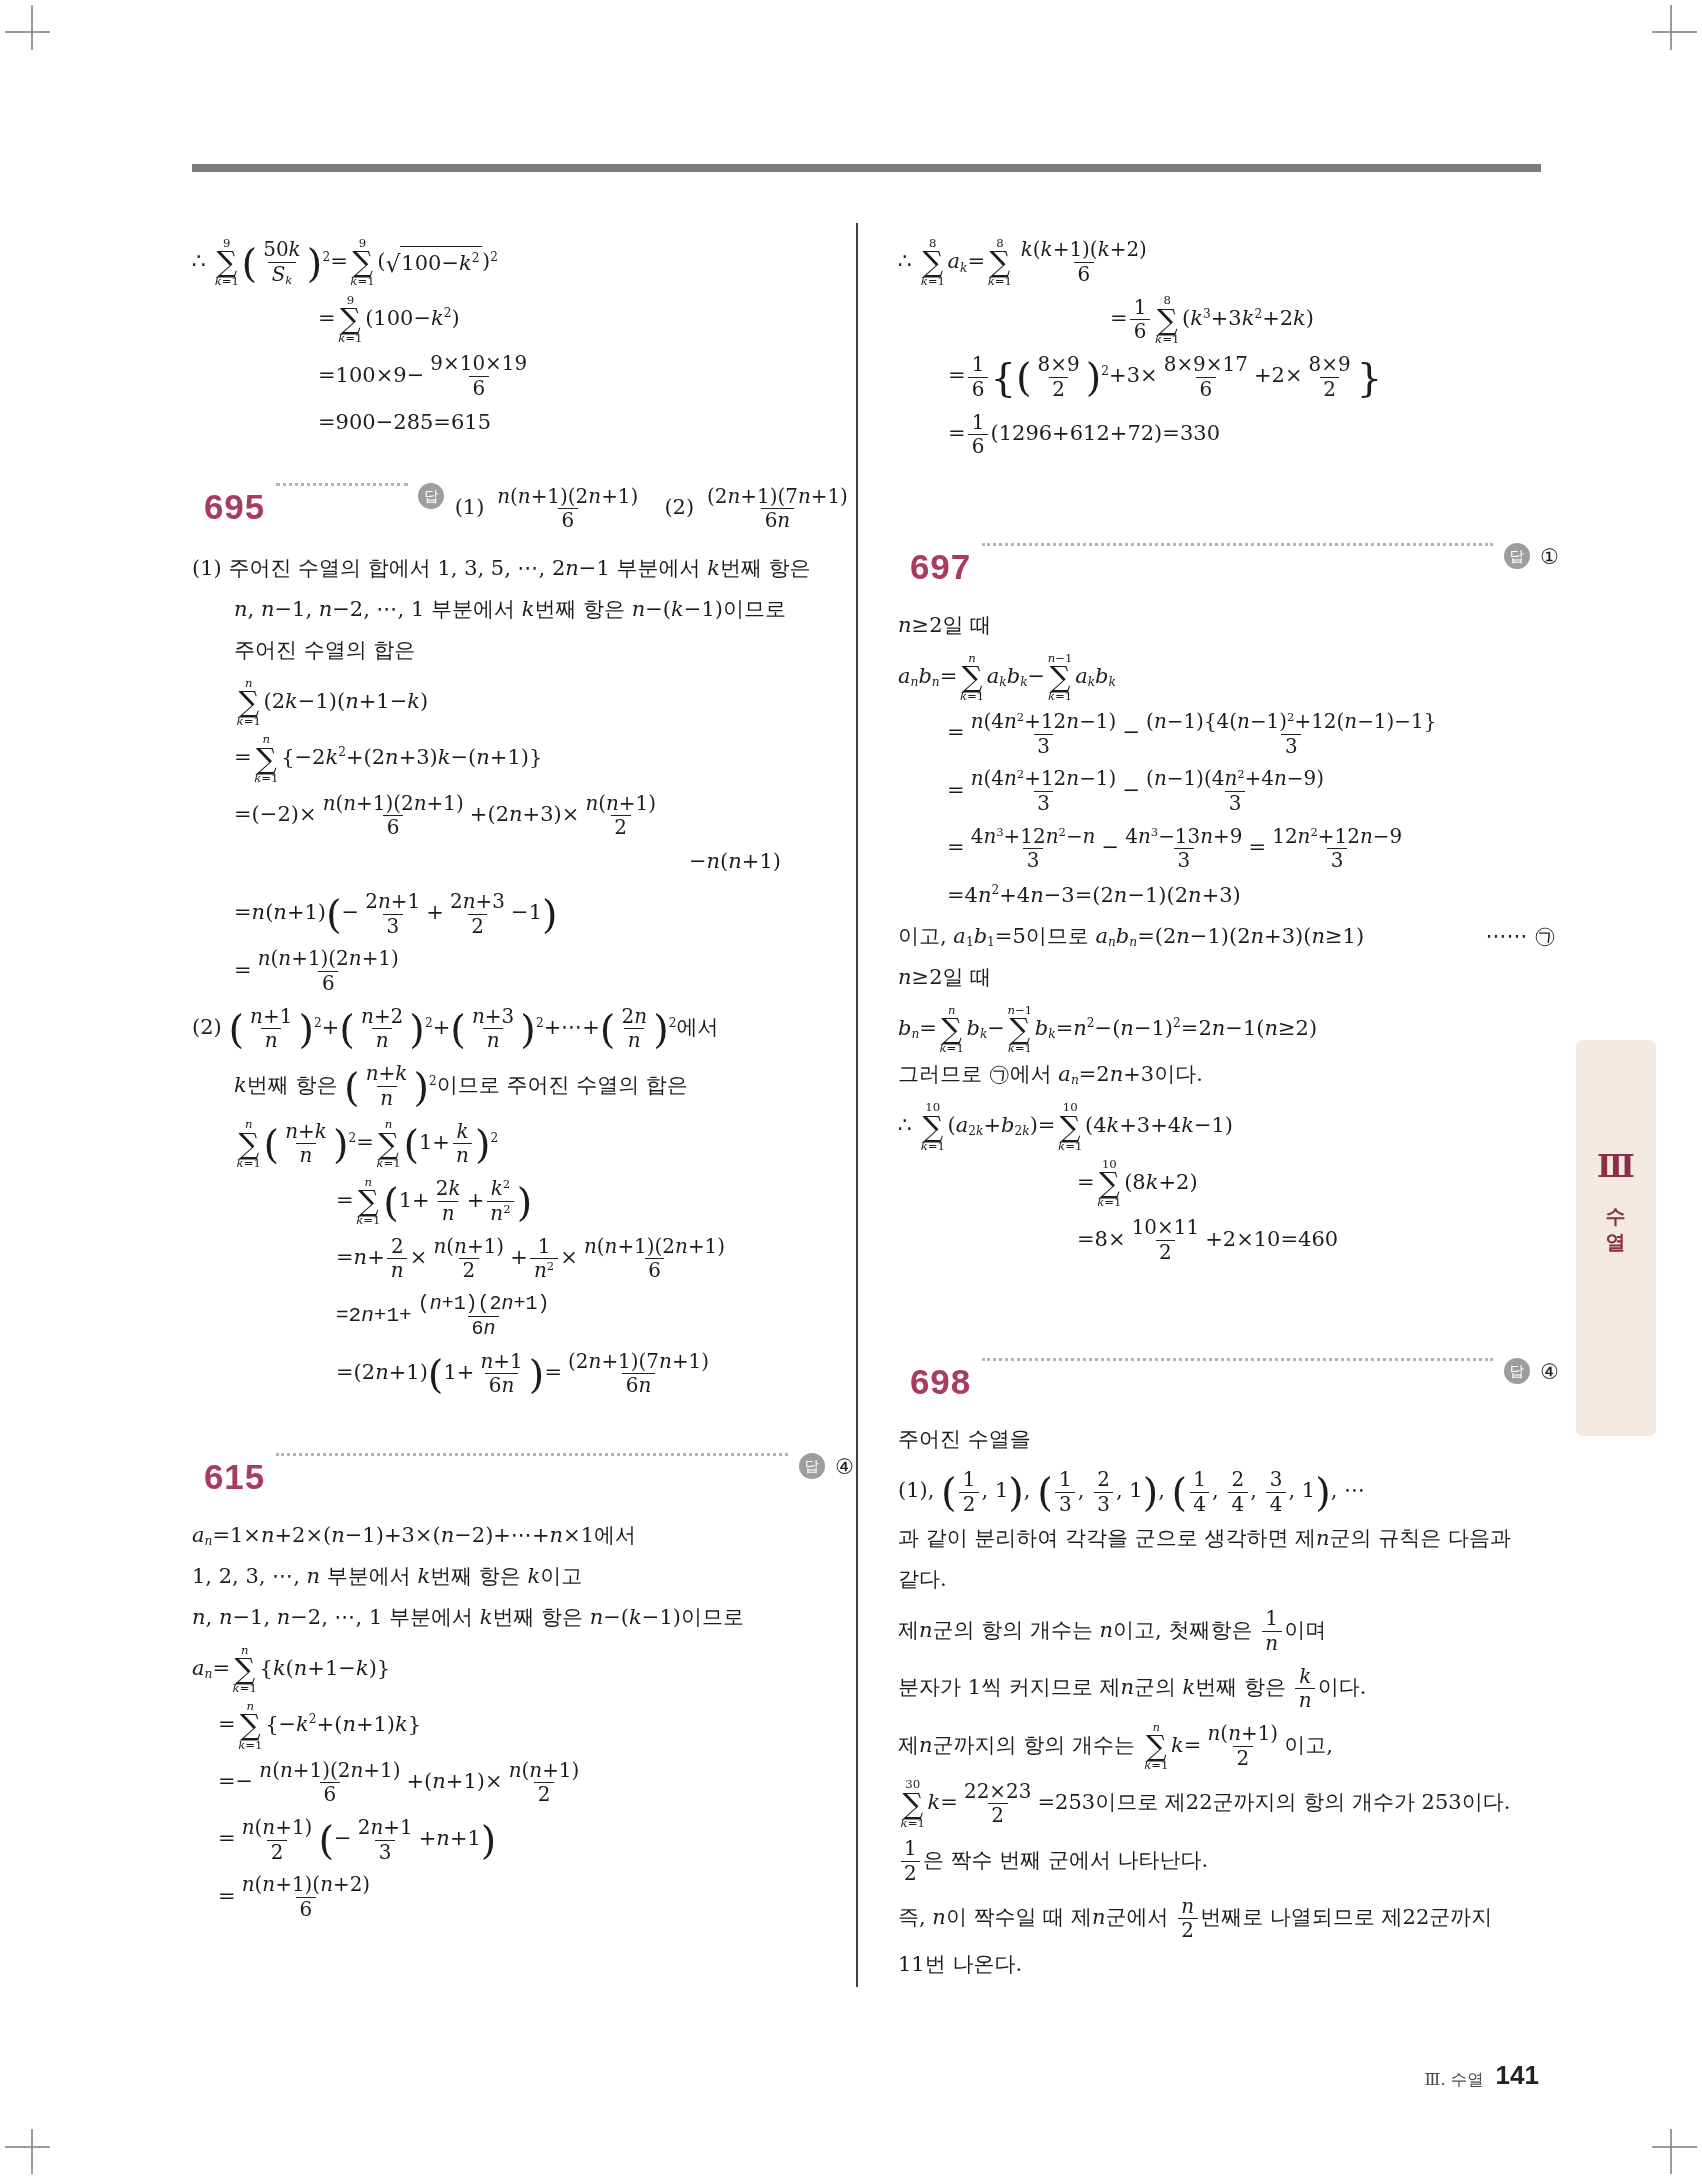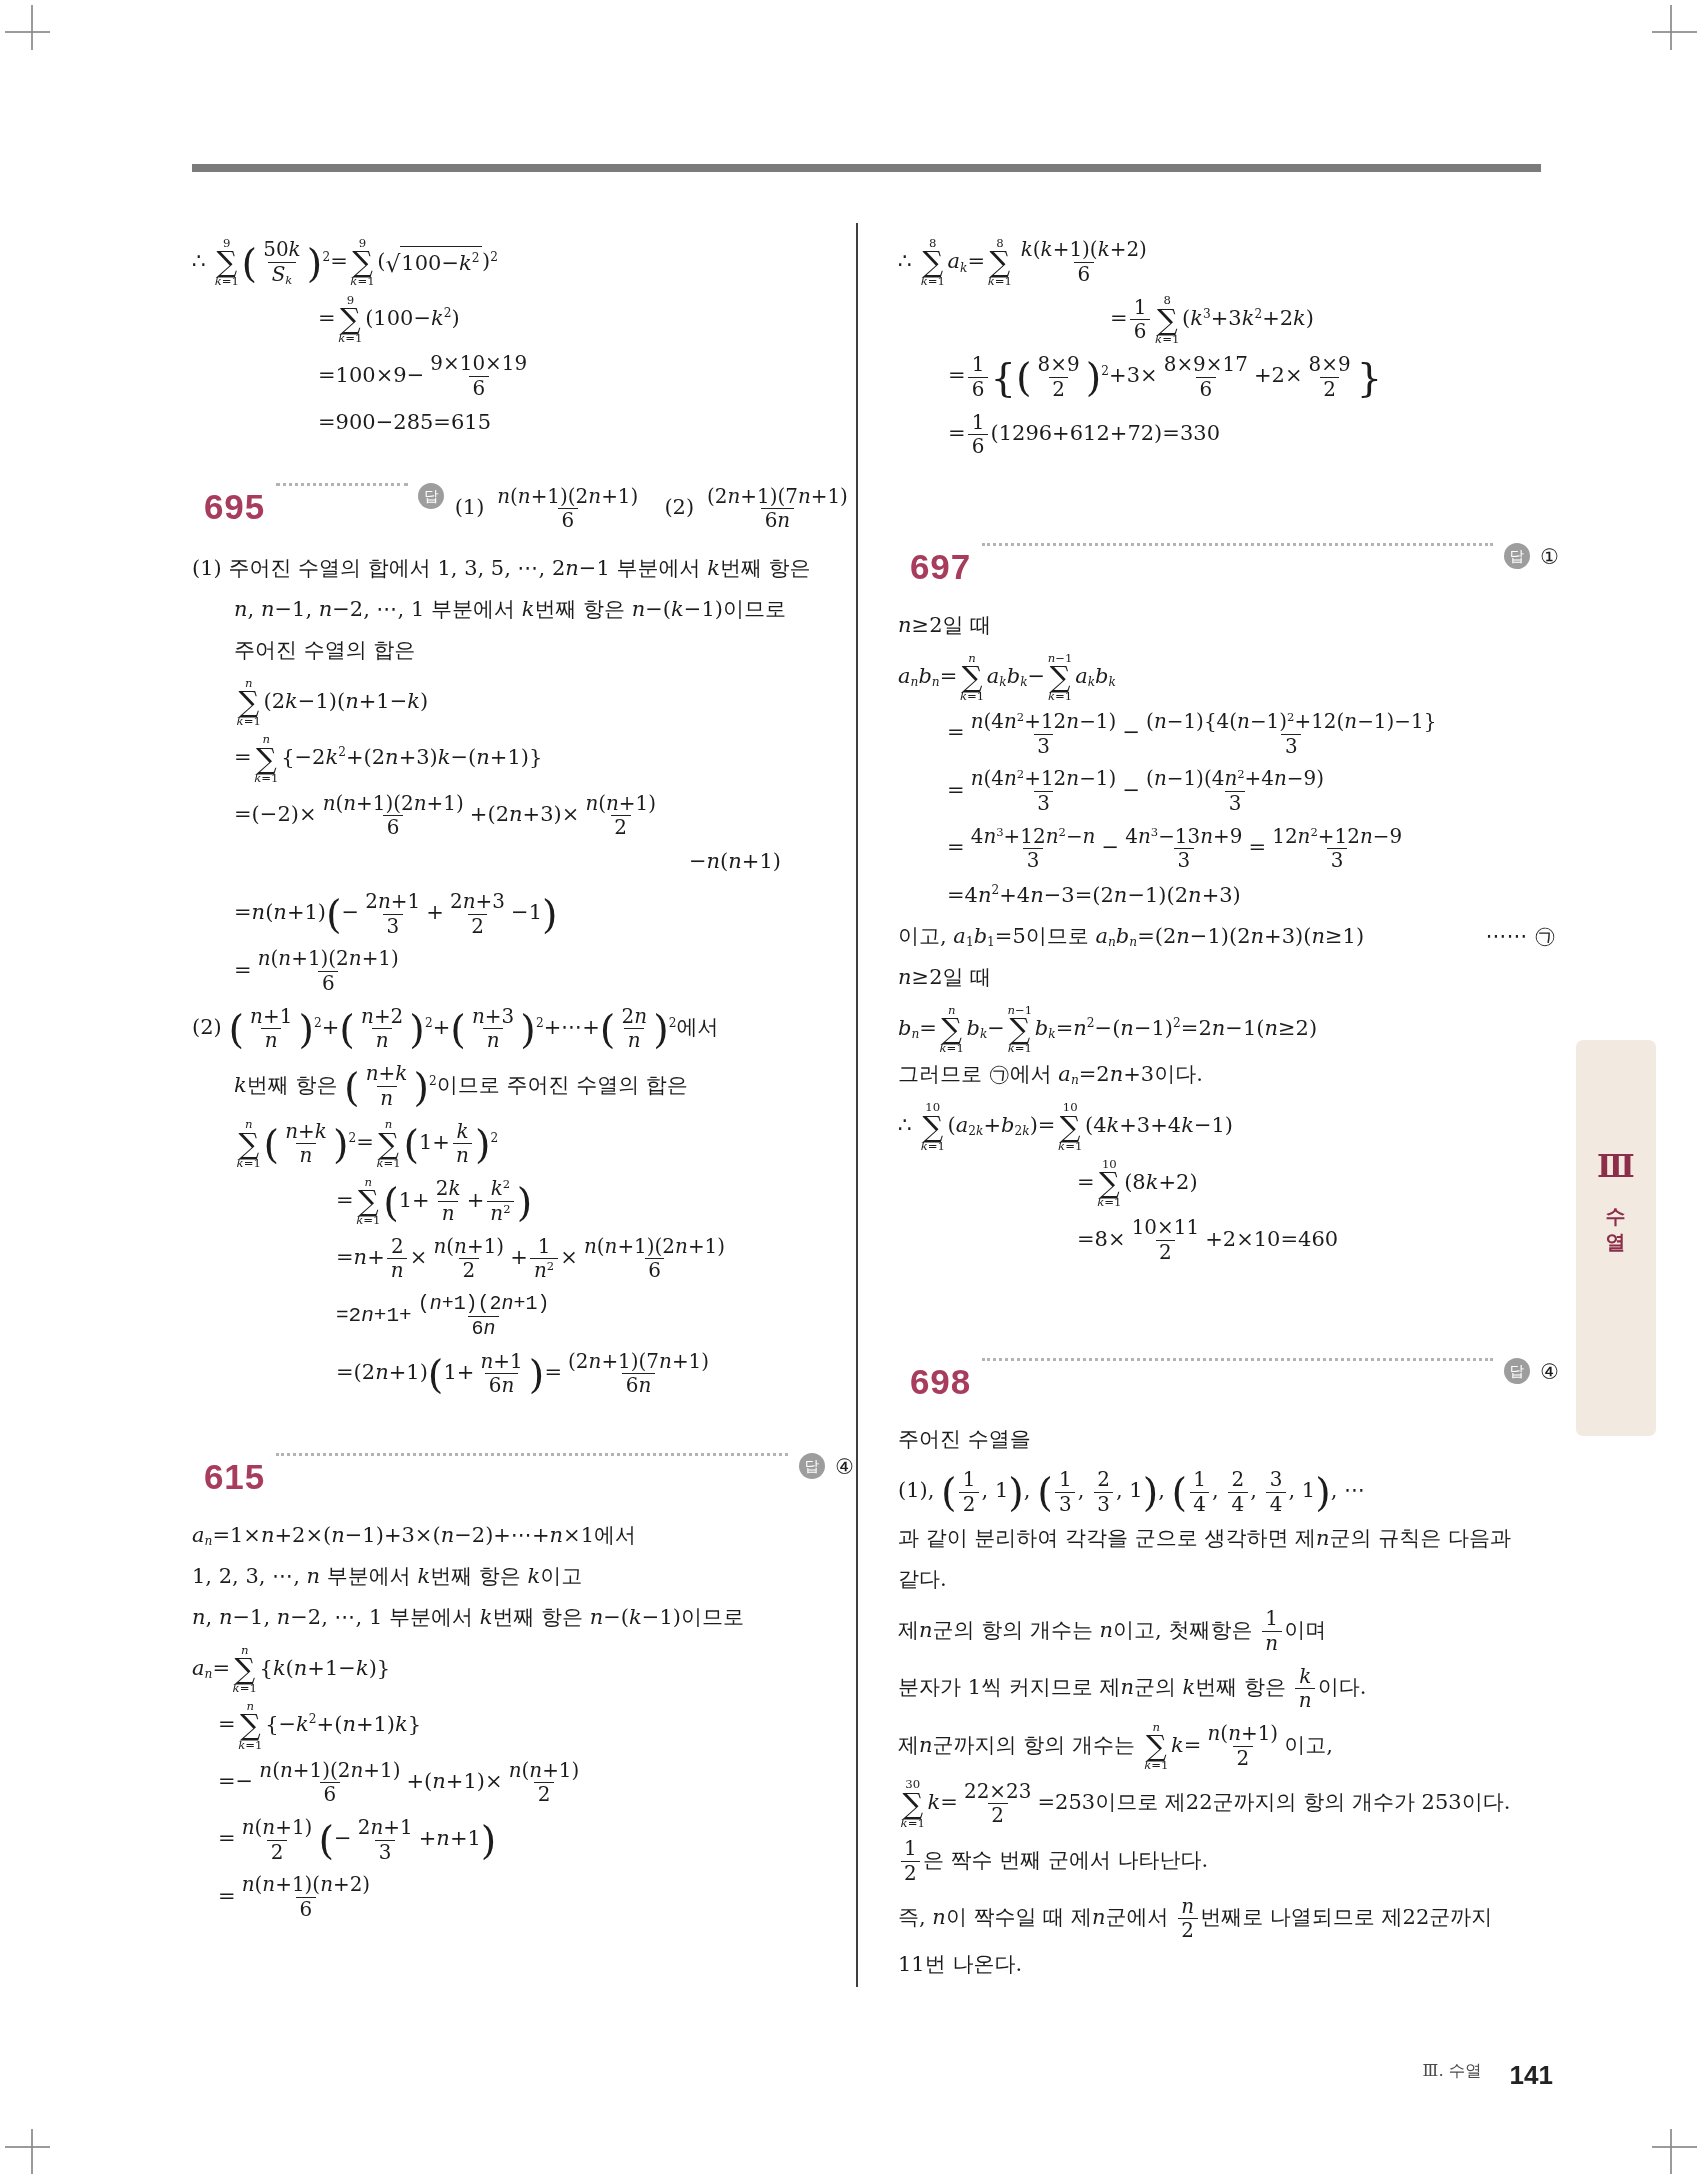--- a/index.html
+++ b/index.html
@@ -45,21 +45,21 @@
   .sqrt .bar{border-top:1.4px solid #222;padding:1.7px 2.6px 0 0.9px;}
   .bd{font-size:1.9em;font-weight:300;line-height:0;vertical-align:middle;font-family:"DejaVu Serif",serif;}
   
   .sidetab{position:absolute;left:1576px;top:1040px;width:80px;height:396px;border-radius:7px;
            background:var(--c-tabbg,#f2e9e0);display:flex;flex-direction:column;align-items:center;
            box-sizing:border-box;padding-top:111px;gap:12px;}
   .tab-roman{color:var(--c-tabtx,#8c2d49);font-weight:700;font-size:31px;line-height:1;}
   .tab-subject{color:var(--c-tabtx,#8c2d49);writing-mode:vertical-rl;text-orientation:upright;
                font-size:20px;font-weight:700;letter-spacing:4.3px;line-height:1;}
   
-  .pagefoot{position:absolute;top:2060px;right:150px;display:flex;align-items:flex-start;gap:28px;}
+  .pagefoot{position:absolute;top:2060px;right:164px;display:flex;align-items:flex-end;gap:12px;}
   .foot-section{font-size:16.4px;color:#4a4a4a;}
   .foot-num{font-family:"Liberation Sans","DejaVu Sans",sans-serif;font-weight:700;font-size:26px;color:#222;}
 </style>
 </head>
 <body>
 
 <div class="page">
 
   <div class="crop" style="left:31px;top:5.2px;width:1.7px;height:45px"></div>
   <div class="crop" style="left:5.2px;top:31px;width:45px;height:1.7px"></div>

